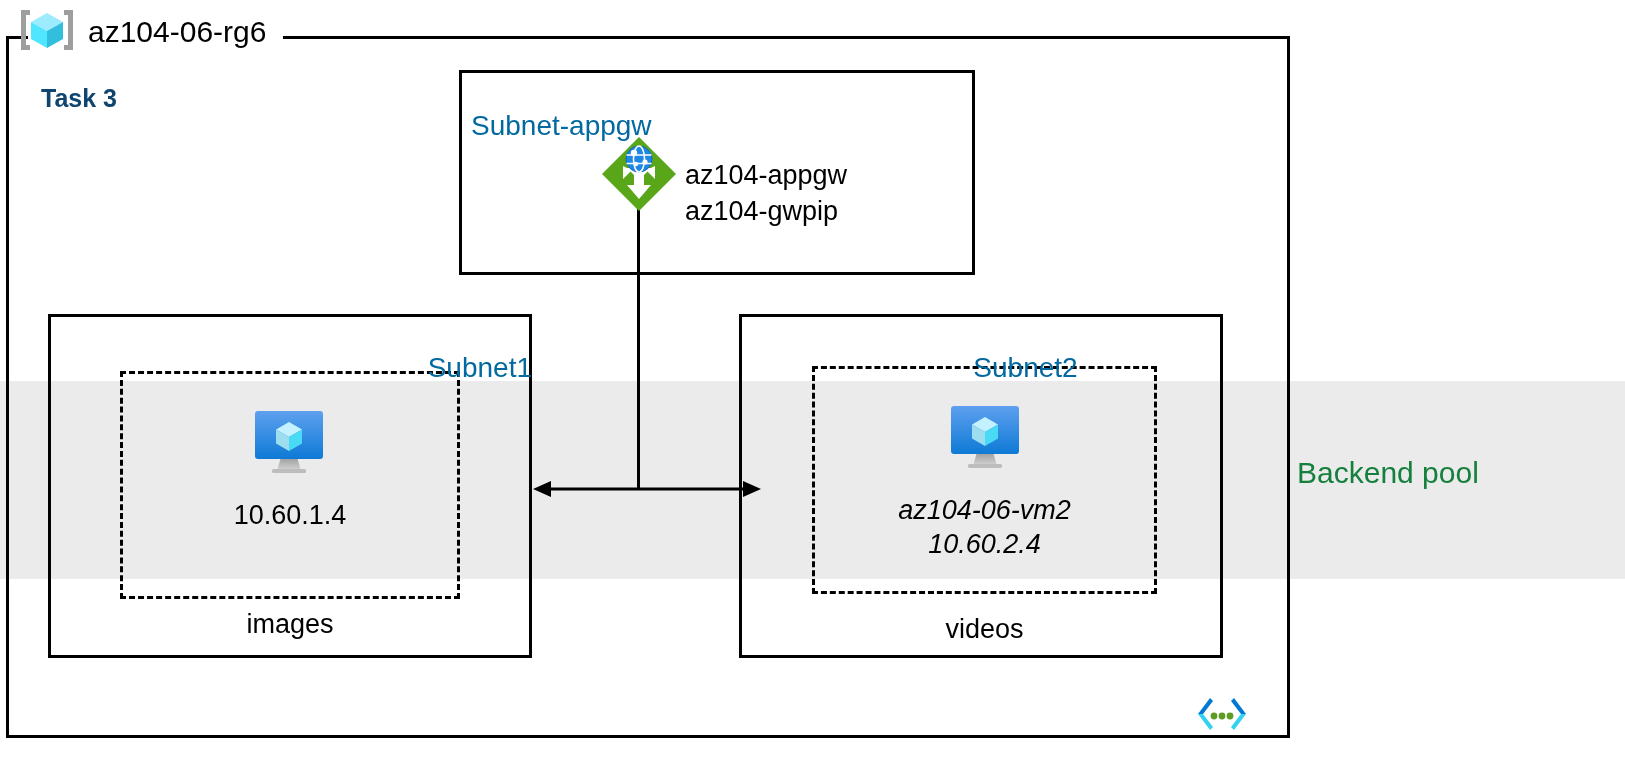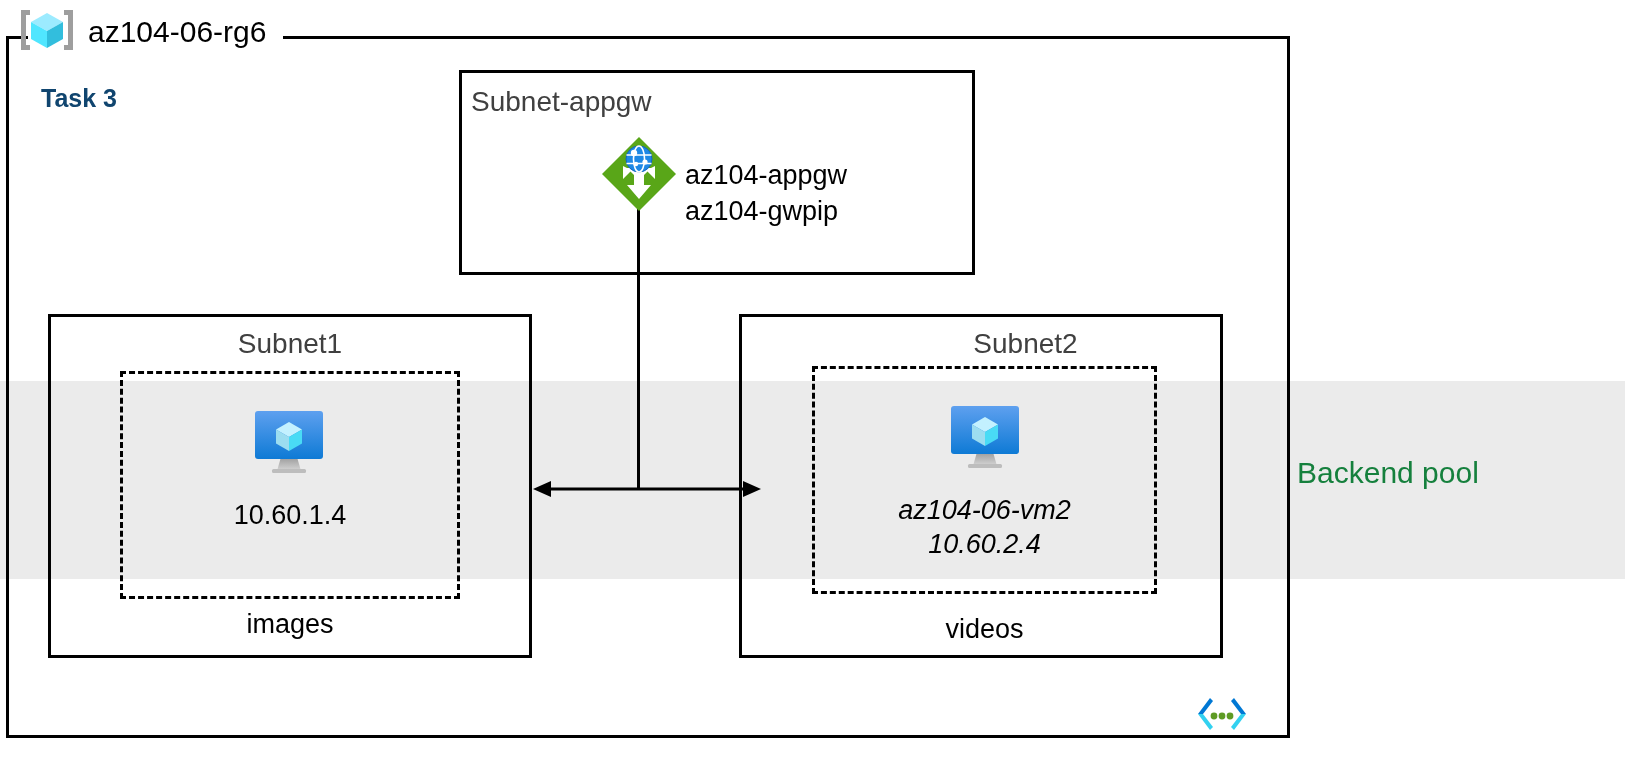--- a/index.html
+++ b/index.html
@@ -114,26 +114,27 @@
     z-index: 3;
   }
   .subnet-appgw-box { left: 459px; top: 70px;  width: 516px; height: 205px; }
   .subnet1-box      { left: 48px;  top: 314px; width: 484px; height: 344px; }
   .subnet2-box      { left: 739px; top: 314px; width: 484px; height: 344px; }
 
   .subnet-title {
     position: absolute;
     font-size: 28px;
     line-height: 34px;
-    color: #404040;
+    color: #0369a1;
     white-space: nowrap;
     z-index: 5;
+    margin-top: 24px;
   }
   .subnet-appgw-title { left: 471px; top: 85px; }
-  .subnet1-title { left: 48px;  top: 327px; width: 484px; text-align: center; }
+  .subnet1-title { left: 48px;  top: 327px; width: 484px; text-align: right; }
   .subnet2-title { left: 739px; top: 327px; width: 573px; text-align: center; }
 
   
   .vm-dashed {
     position: absolute;
     border: 3px dashed #000000;
     box-sizing: border-box;
     background: transparent;
     z-index: 4;
   }

